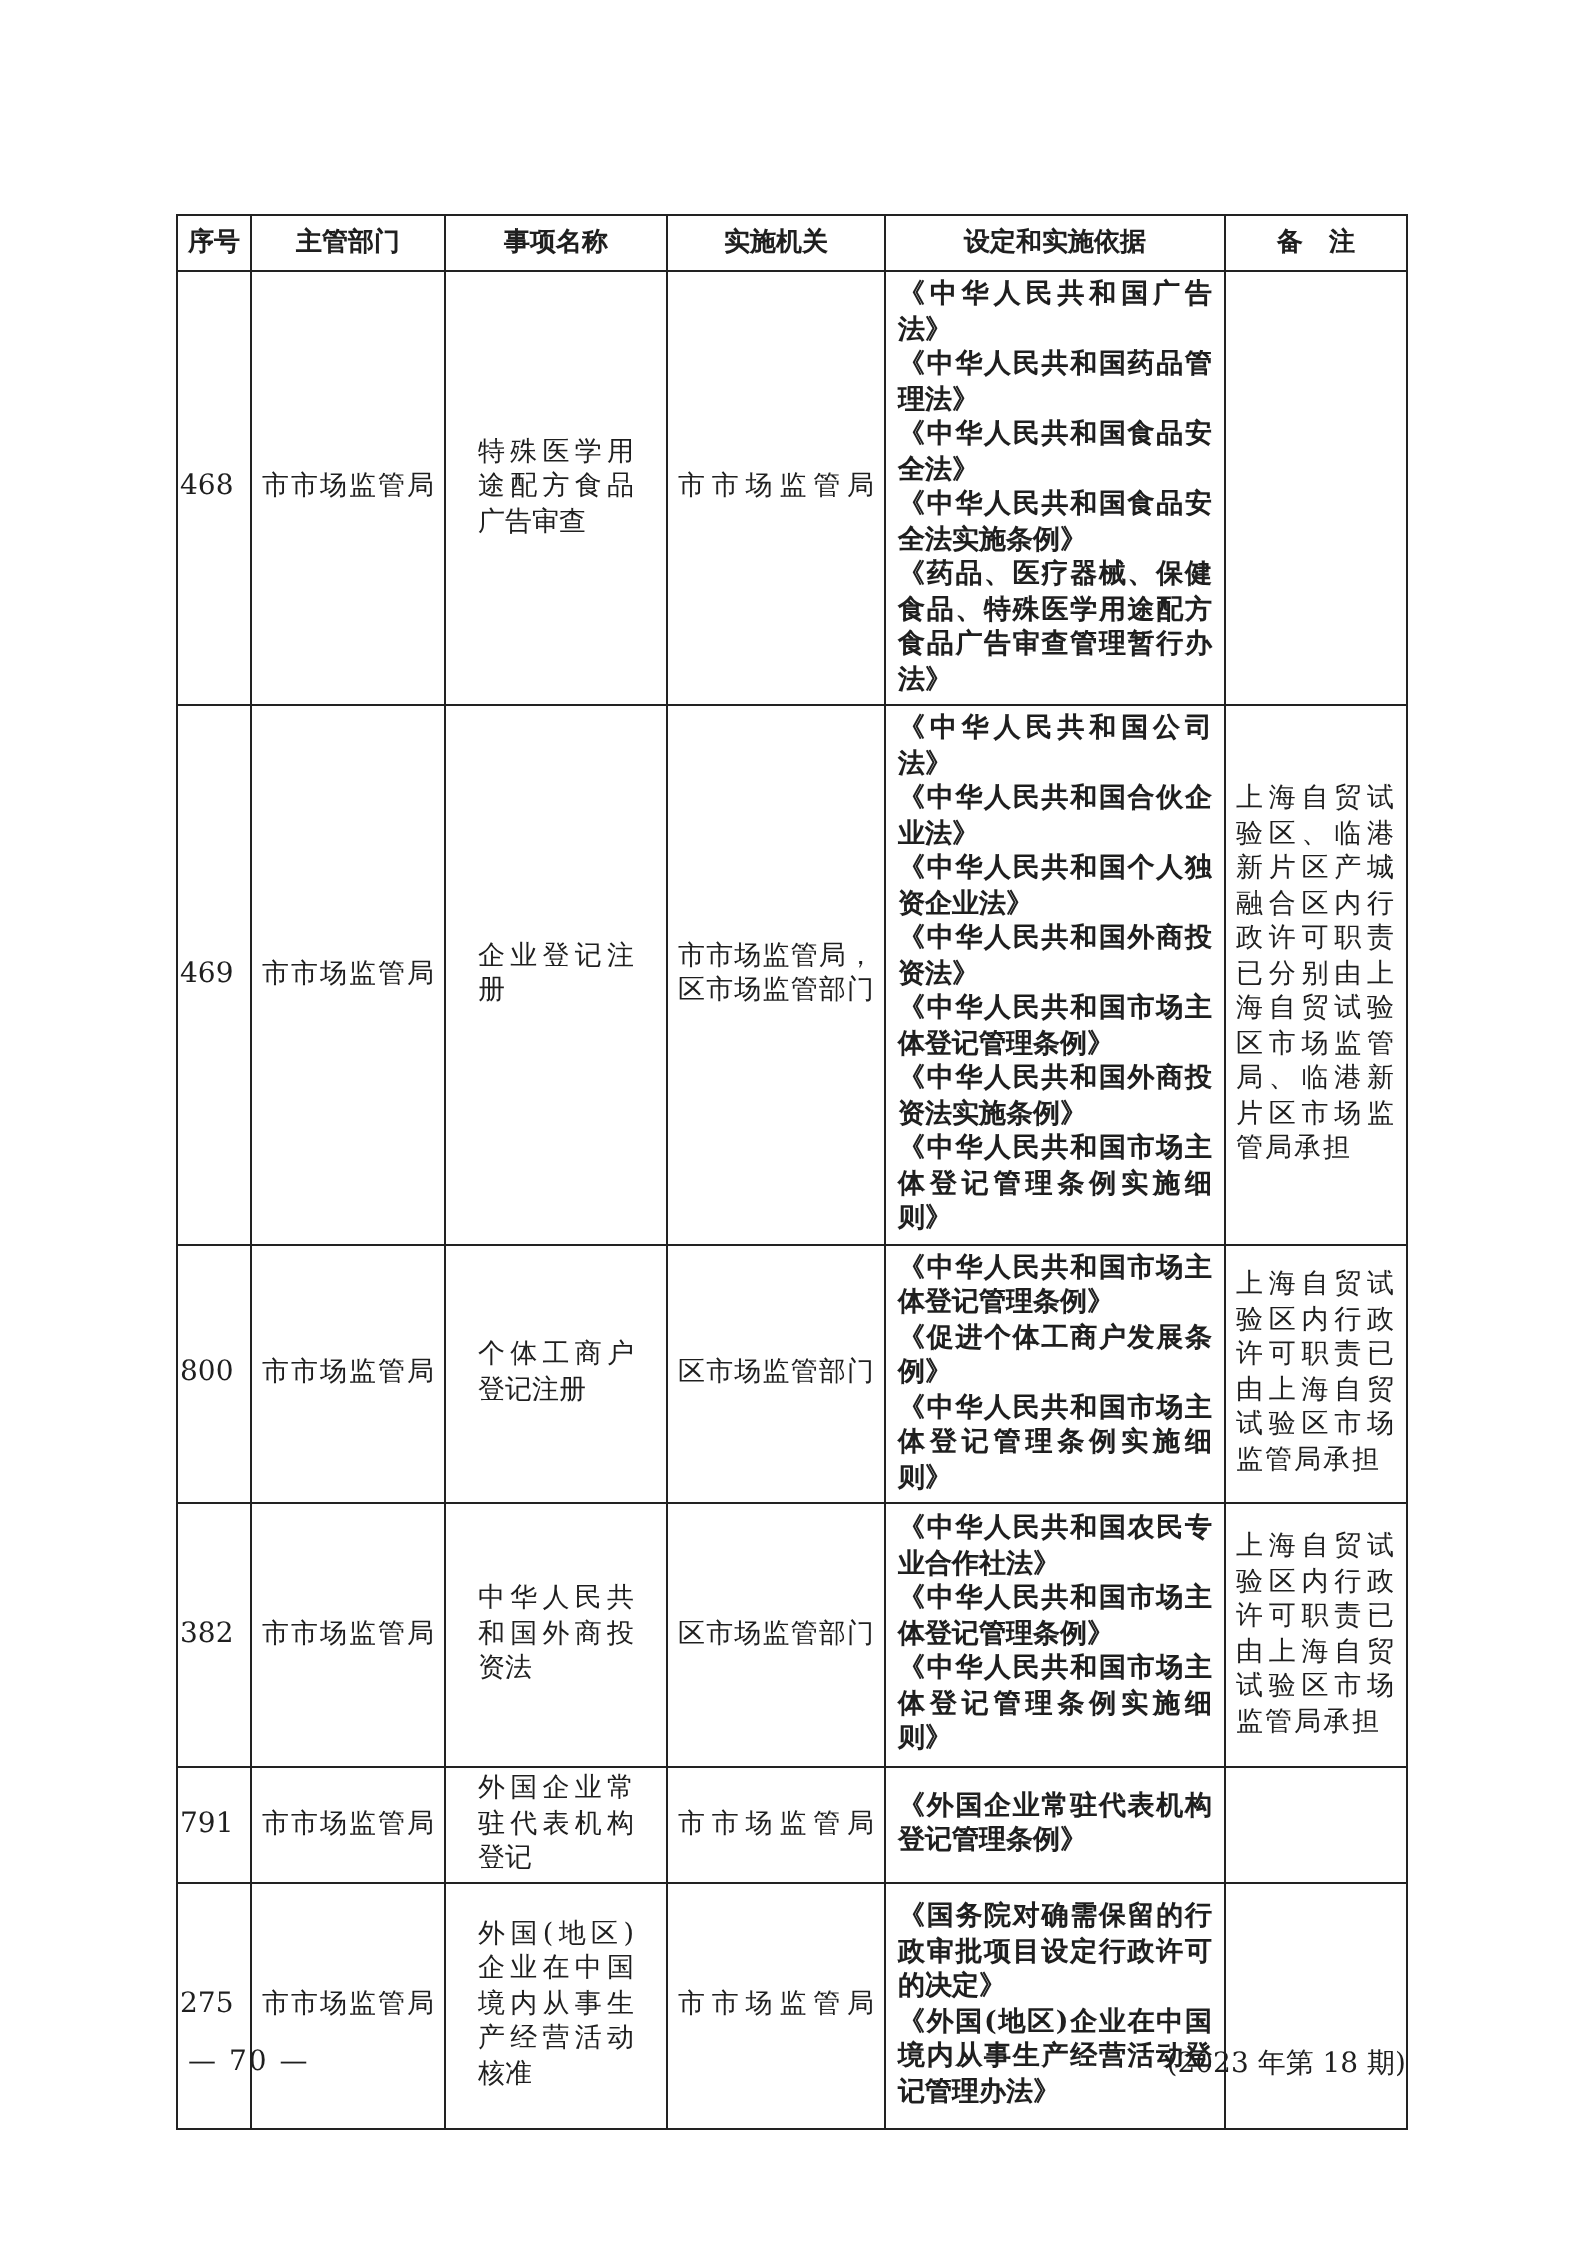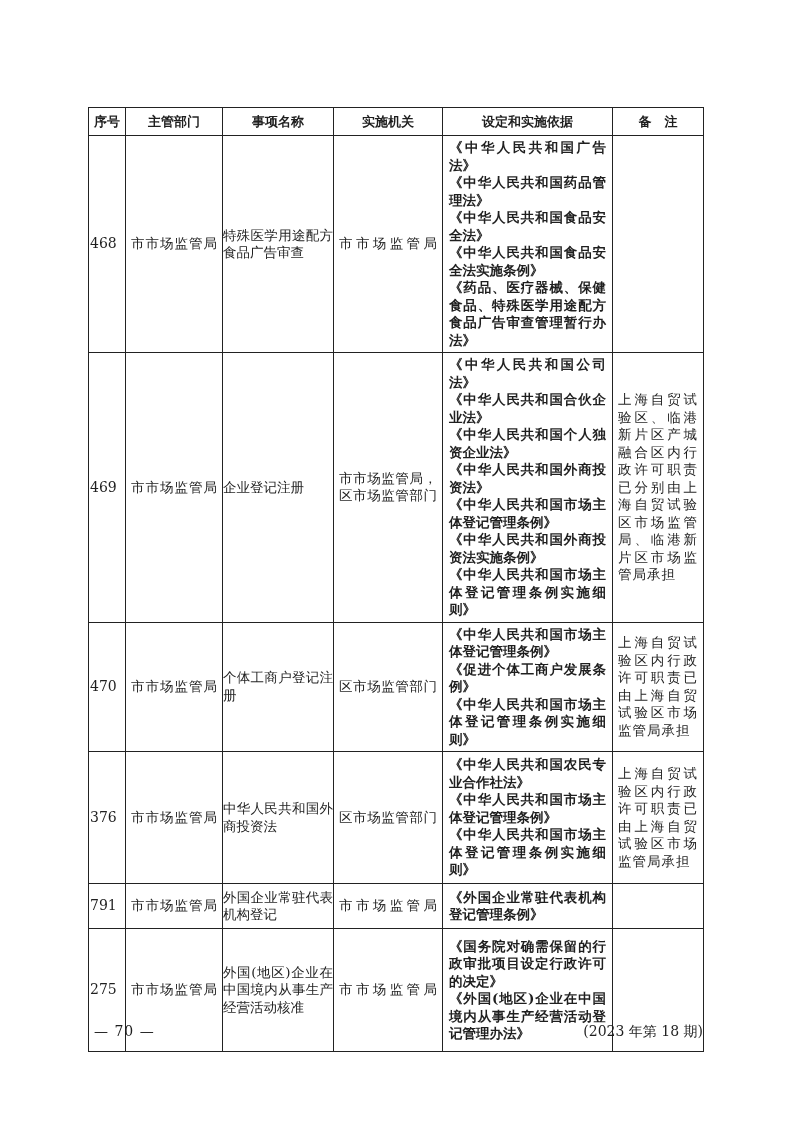--- a/index.html
+++ b/index.html
@@ -52,21 +52,21 @@
     padding: 2px 1px;
     font-size: 14px;
   }
   td.c-dept {
     text-align: justify;
     text-align-last: justify;
     padding: 2px 5px;
   }
   td.c-item {
     text-align: justify;
-    padding: 2px 0;
+    padding: 2px 16px;
   }
   td.c-agency {
     text-align: justify;
     text-align-last: justify;
     padding: 2px 5px;
   }
   td.c-basis {
     text-align: justify;
     padding: 3px 6px;
   }
@@ -147,33 +147,33 @@
             <div class="law-line">《中华人民共和国合伙企业法》</div>
             <div class="law-line">《中华人民共和国个人独资企业法》</div>
             <div class="law-line">《中华人民共和国外商投资法》</div>
             <div class="law-line">《中华人民共和国市场主体登记管理条例》</div>
             <div class="law-line">《中华人民共和国外商投资法实施条例》</div>
             <div class="law-line">《中华人民共和国市场主体登记管理条例实施细则》</div>
           </td>
         <td class="c-remark">上海自贸试验区、临港新片区产城融合区内行政许可职责已分别由上海自贸试验区市场监管局、临港新片区市场监管局承担</td>
       </tr>
       <tr class="r-470">
-        <td class="c-seq">470</td>
+        <td class="c-seq">800</td>
         <td class="c-dept">市市场监管局</td>
         <td class="c-item">个体工商户登记注册</td>
         <td class="c-agency">区市场监管部门</td>
         <td class="c-basis">
             <div class="law-line">《中华人民共和国市场主体登记管理条例》</div>
             <div class="law-line">《促进个体工商户发展条例》</div>
             <div class="law-line">《中华人民共和国市场主体登记管理条例实施细则》</div>
           </td>
         <td class="c-remark">上海自贸试验区内行政许可职责已由上海自贸试验区市场监管局承担</td>
       </tr>
       <tr class="r-471">
-        <td class="c-seq">376</td>
+        <td class="c-seq">382</td>
         <td class="c-dept">市市场监管局</td>
         <td class="c-item">中华人民共和国外商投资法</td>
         <td class="c-agency">区市场监管部门</td>
         <td class="c-basis">
             <div class="law-line">《中华人民共和国农民专业合作社法》</div>
             <div class="law-line">《中华人民共和国市场主体登记管理条例》</div>
             <div class="law-line">《中华人民共和国市场主体登记管理条例实施细则》</div>
           </td>
         <td class="c-remark">上海自贸试验区内行政许可职责已由上海自贸试验区市场监管局承担</td>
       </tr>

